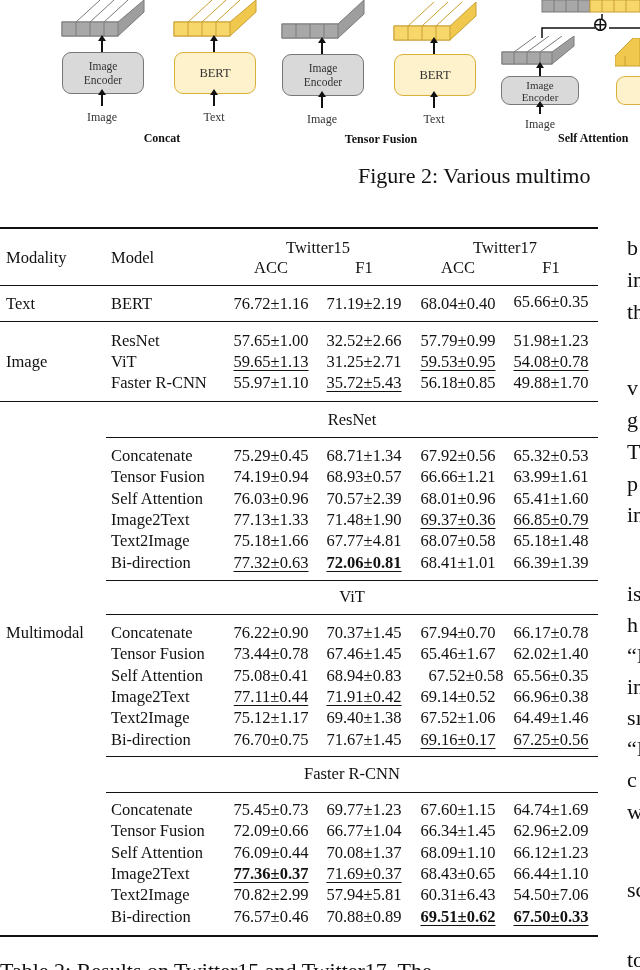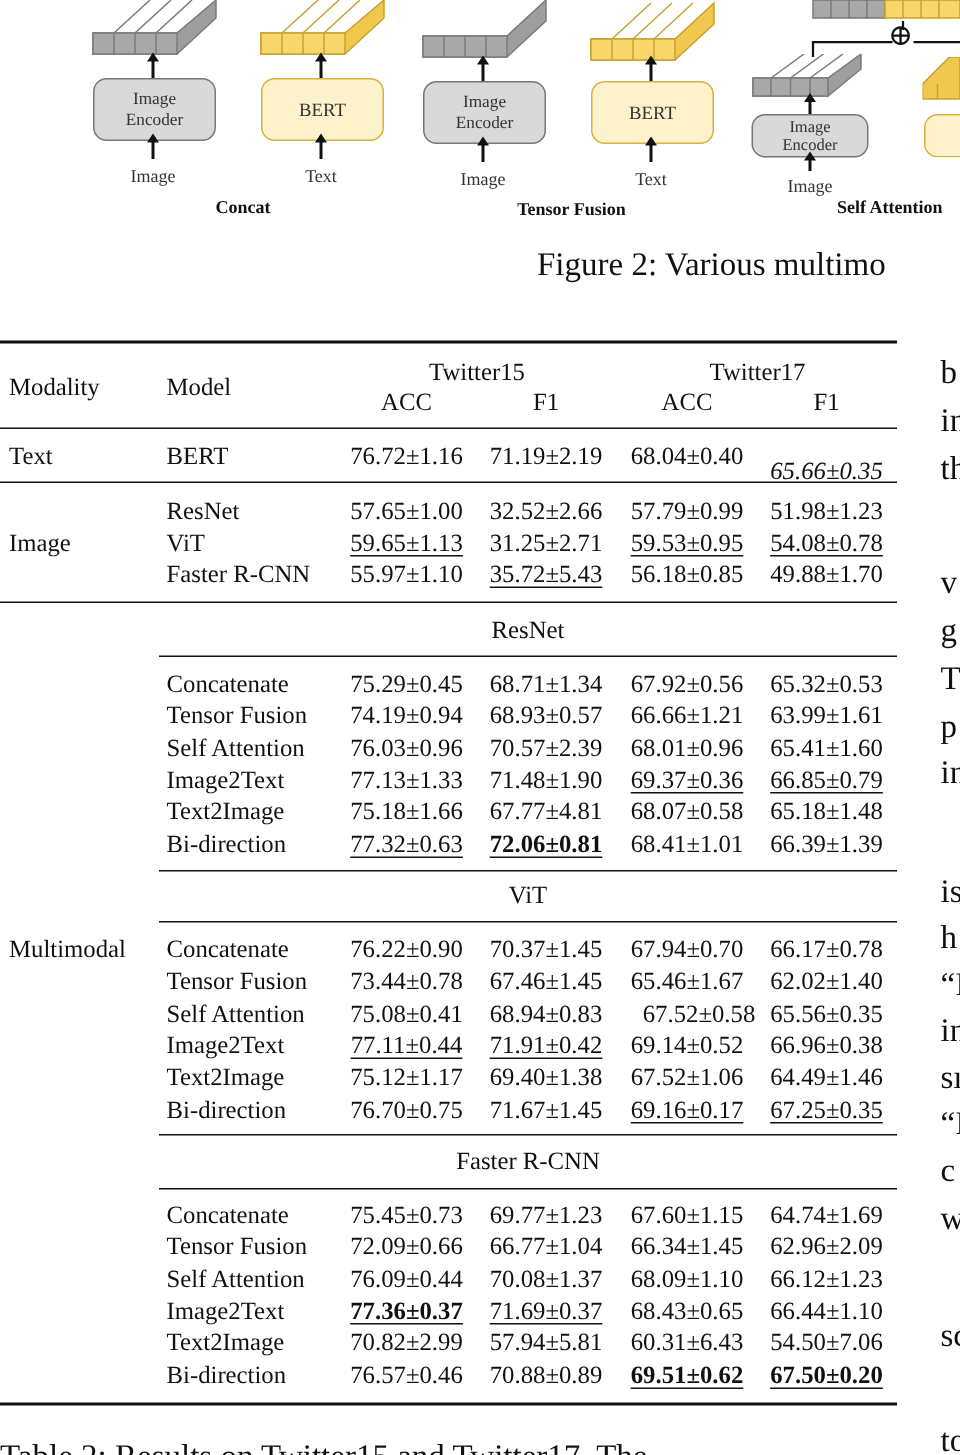--- a/index.html
+++ b/index.html
@@ -181,21 +181,21 @@
   <div class="cell" style="left:106px;top:409px;width:492px;text-align:center">ResNet</div>
   <div class="cell" style="left:106px;top:586px;width:492px;text-align:center">ViT</div>
   <div class="cell" style="left:106px;top:763px;width:492px;text-align:center">Faster R-CNN</div>
 
   <div id="rows">
       <div>
         <div class="cell" style="left: 111px; top: 293px;">BERT</div>
         <div class="cell num" style="left: 222px; top: 293px;"><span>76.72±1.16</span></div>
         <div class="cell num" style="left: 315px; top: 293px;"><span>71.19±2.19</span></div>
         <div class="cell num" style="left: 409px; top: 293px;"><span>68.04±0.40</span></div>
-        <div class="cell num" style="left: 502px; top: 303px; font-style: italic;"><span>65.66±0.35</span></div>
+        <div class="cell num" style="left: 502px; top: 291px;"><span>65.66±0.35</span></div>
       </div>
       <div>
         <div class="cell" style="left: 111px; top: 330px;">ResNet</div>
         <div class="cell num" style="left: 222px; top: 330px;"><span>57.65±1.00</span></div>
         <div class="cell num" style="left: 315px; top: 330px;"><span>32.52±2.66</span></div>
         <div class="cell num" style="left: 409px; top: 330px;"><span>57.79±0.99</span></div>
         <div class="cell num" style="left: 502px; top: 330px;"><span>51.98±1.23</span></div>
       </div>
       <div>
         <div class="cell" style="left: 111px; top: 351px;">ViT</div>
@@ -286,21 +286,21 @@
         <div class="cell num" style="left: 222px; top: 707px;"><span>75.12±1.17</span></div>
         <div class="cell num" style="left: 315px; top: 707px;"><span>69.40±1.38</span></div>
         <div class="cell num" style="left: 409px; top: 707px;"><span>67.52±1.06</span></div>
         <div class="cell num" style="left: 502px; top: 707px;"><span>64.49±1.46</span></div>
       </div>
       <div>
         <div class="cell" style="left: 111px; top: 729px;">Bi-direction</div>
         <div class="cell num" style="left: 222px; top: 729px;"><span>76.70±0.75</span></div>
         <div class="cell num" style="left: 315px; top: 729px;"><span>71.67±1.45</span></div>
         <div class="cell num" style="left: 409px; top: 729px;"><span class="u">69.16±0.17</span></div>
-        <div class="cell num" style="left: 502px; top: 729px;"><span class="u">67.25±0.35</span></div>
+        <div class="cell num" style="left: 502px; top: 729px;"><span class="u">67.25±0.56</span></div>
       </div>
       <div>
         <div class="cell" style="left: 111px; top: 799px;">Concatenate</div>
         <div class="cell num" style="left: 222px; top: 799px;"><span>75.45±0.73</span></div>
         <div class="cell num" style="left: 315px; top: 799px;"><span>69.77±1.23</span></div>
         <div class="cell num" style="left: 409px; top: 799px;"><span>67.60±1.15</span></div>
         <div class="cell num" style="left: 502px; top: 799px;"><span>64.74±1.69</span></div>
       </div>
       <div>
         <div class="cell" style="left: 111px; top: 820px;">Tensor Fusion</div>
@@ -328,21 +328,21 @@
         <div class="cell num" style="left: 222px; top: 884px;"><span>70.82±2.99</span></div>
         <div class="cell num" style="left: 315px; top: 884px;"><span>57.94±5.81</span></div>
         <div class="cell num" style="left: 409px; top: 884px;"><span>60.31±6.43</span></div>
         <div class="cell num" style="left: 502px; top: 884px;"><span>54.50±7.06</span></div>
       </div>
       <div>
         <div class="cell" style="left: 111px; top: 906px;">Bi-direction</div>
         <div class="cell num" style="left: 222px; top: 906px;"><span>76.57±0.46</span></div>
         <div class="cell num" style="left: 315px; top: 906px;"><span>70.88±0.89</span></div>
         <div class="cell num" style="left: 409px; top: 906px;"><span class="u b">69.51±0.62</span></div>
-        <div class="cell num" style="left: 502px; top: 906px;"><span class="u b">67.50±0.20</span></div>
+        <div class="cell num" style="left: 502px; top: 906px;"><span class="u b">67.50±0.33</span></div>
       </div>
     </div>
 
   <div class="caption-tab">Table 2: Results on Twitter15 and Twitter17. The</div>
 </div>
 
 <div id="side">
     <div class="side" style="top: 236px;">b</div>
     <div class="side" style="top: 268px;">in</div>
     <div class="side" style="top: 300px;">th</div>

